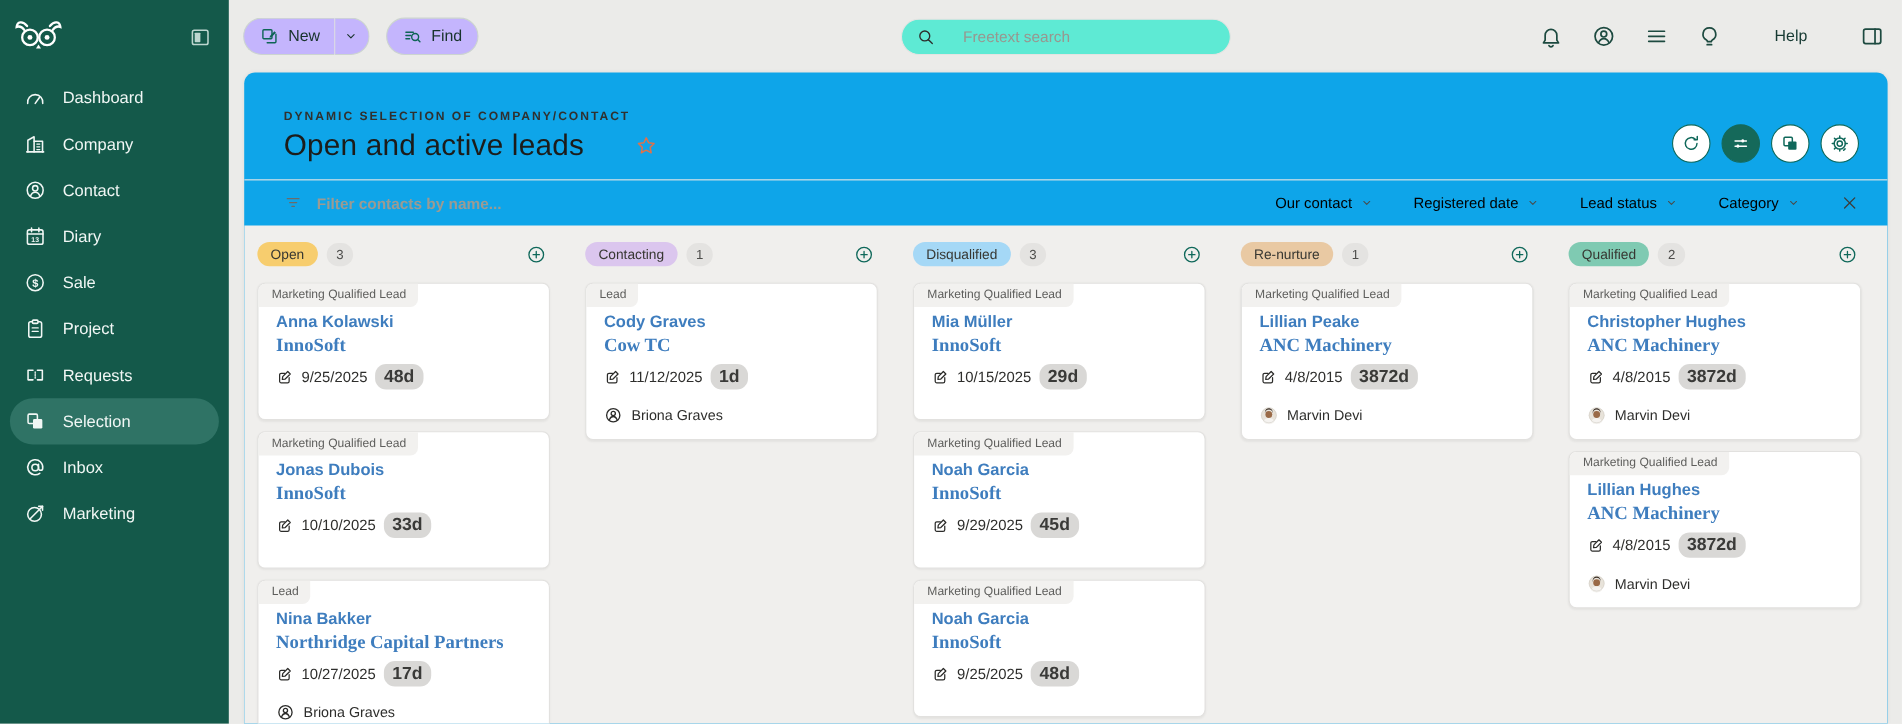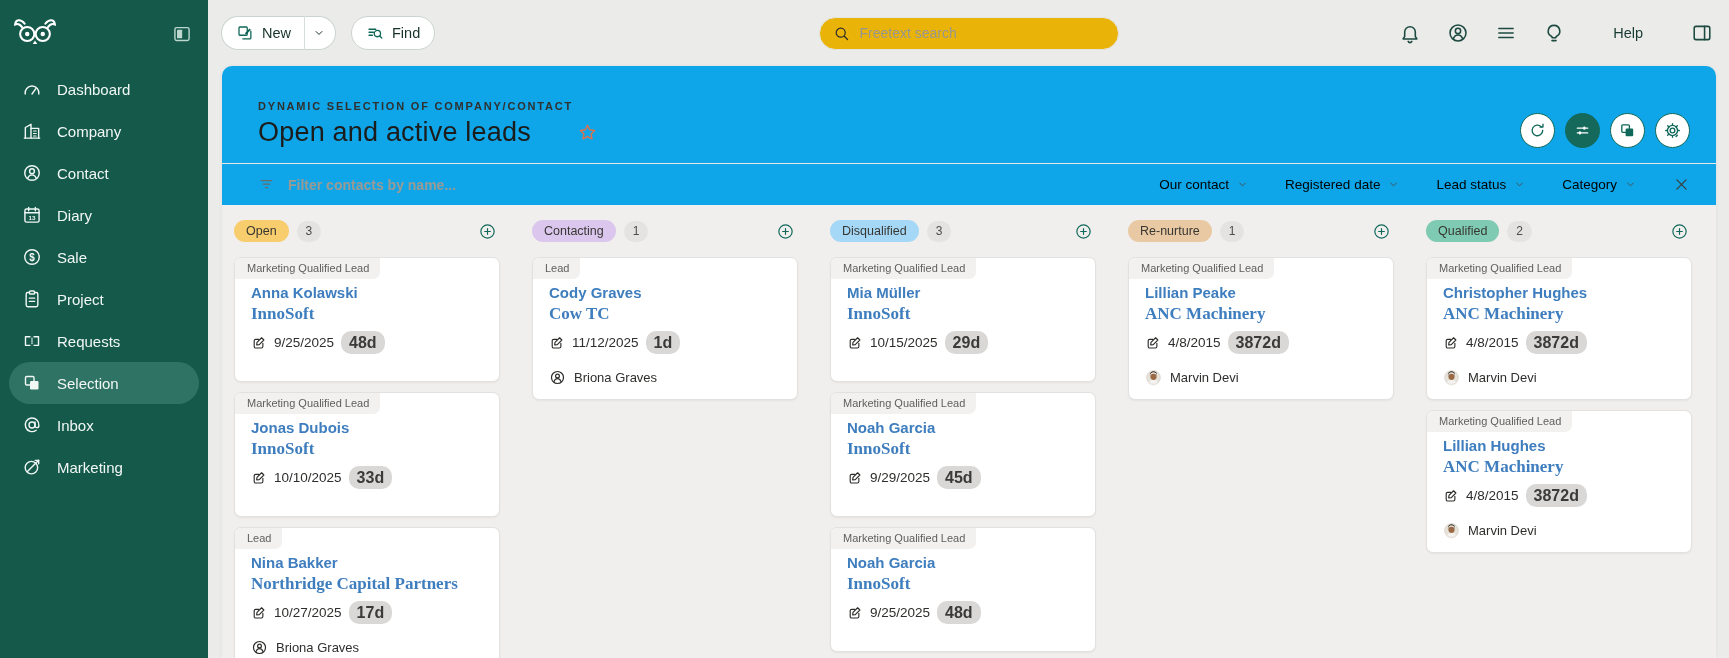--- a/index.html
+++ b/index.html
@@ -39,33 +39,33 @@
   .nav-icon svg { width:20px; height:20px; display:block; }
 
   
   .main-col { flex:1; min-width:0; display:flex; flex-direction:column; }
   .topbar {
     height:66px; flex:none; position:relative;
     display:flex; align-items:center; padding:0 16px 0 13px;
   }
   .btn-group { display:inline-flex; }
   .pill-btn {
-    height:34px; background:#ffffff; border:1px solid #ccd4d0; border-radius:17px;
+    height:34px; background:#c4b5fd; border:1px solid #ccd4d0; border-radius:17px;
     display:inline-flex; align-items:center; gap:8px; padding:0 14px;
     font-family:inherit; font-size:14.5px; color:#18332c; cursor:pointer;
   }
   .pill-btn svg { width:18px; height:18px; display:block; color:#0e6455; }
   .seg-left { border-radius:17px 0 0 17px; border-right:none; padding-right:13px; }
   .seg-right { border-radius:0 17px 17px 0; padding:0 9px 0 7px; border-left:1px solid #d7ddda; }
   .seg-right svg { width:14px; height:14px; color:#18332c; }
   .find-btn { margin-left:15px; }
   .search {
     position:absolute; left:50%; transform:translateX(-50%);
-    width:300px; height:33px; background:#eab308; border:1px solid #e4e4e2;
-    border-radius:17px; display:flex; align-items:center; gap:9px; padding:0 13px;
+    width:300px; height:33px; background:#5eead4; border:1px solid #e4e4e2;
+    border-radius:17px; display:flex; align-items:center; gap:25px; padding:0 13px;
   }
   .search-ic { display:flex; color:#2d2d2b; }
   .search-ic svg { width:16px; height:16px; }
   .search input {
     border:none; outline:none; background:transparent; width:100%;
     font-family:inherit; font-size:14px; color:#333;
   }
   .search input::placeholder { color:#97978f; }
   .topbar-right { margin-left:auto; display:flex; align-items:center; gap:26px; }
   .tb-ic {

